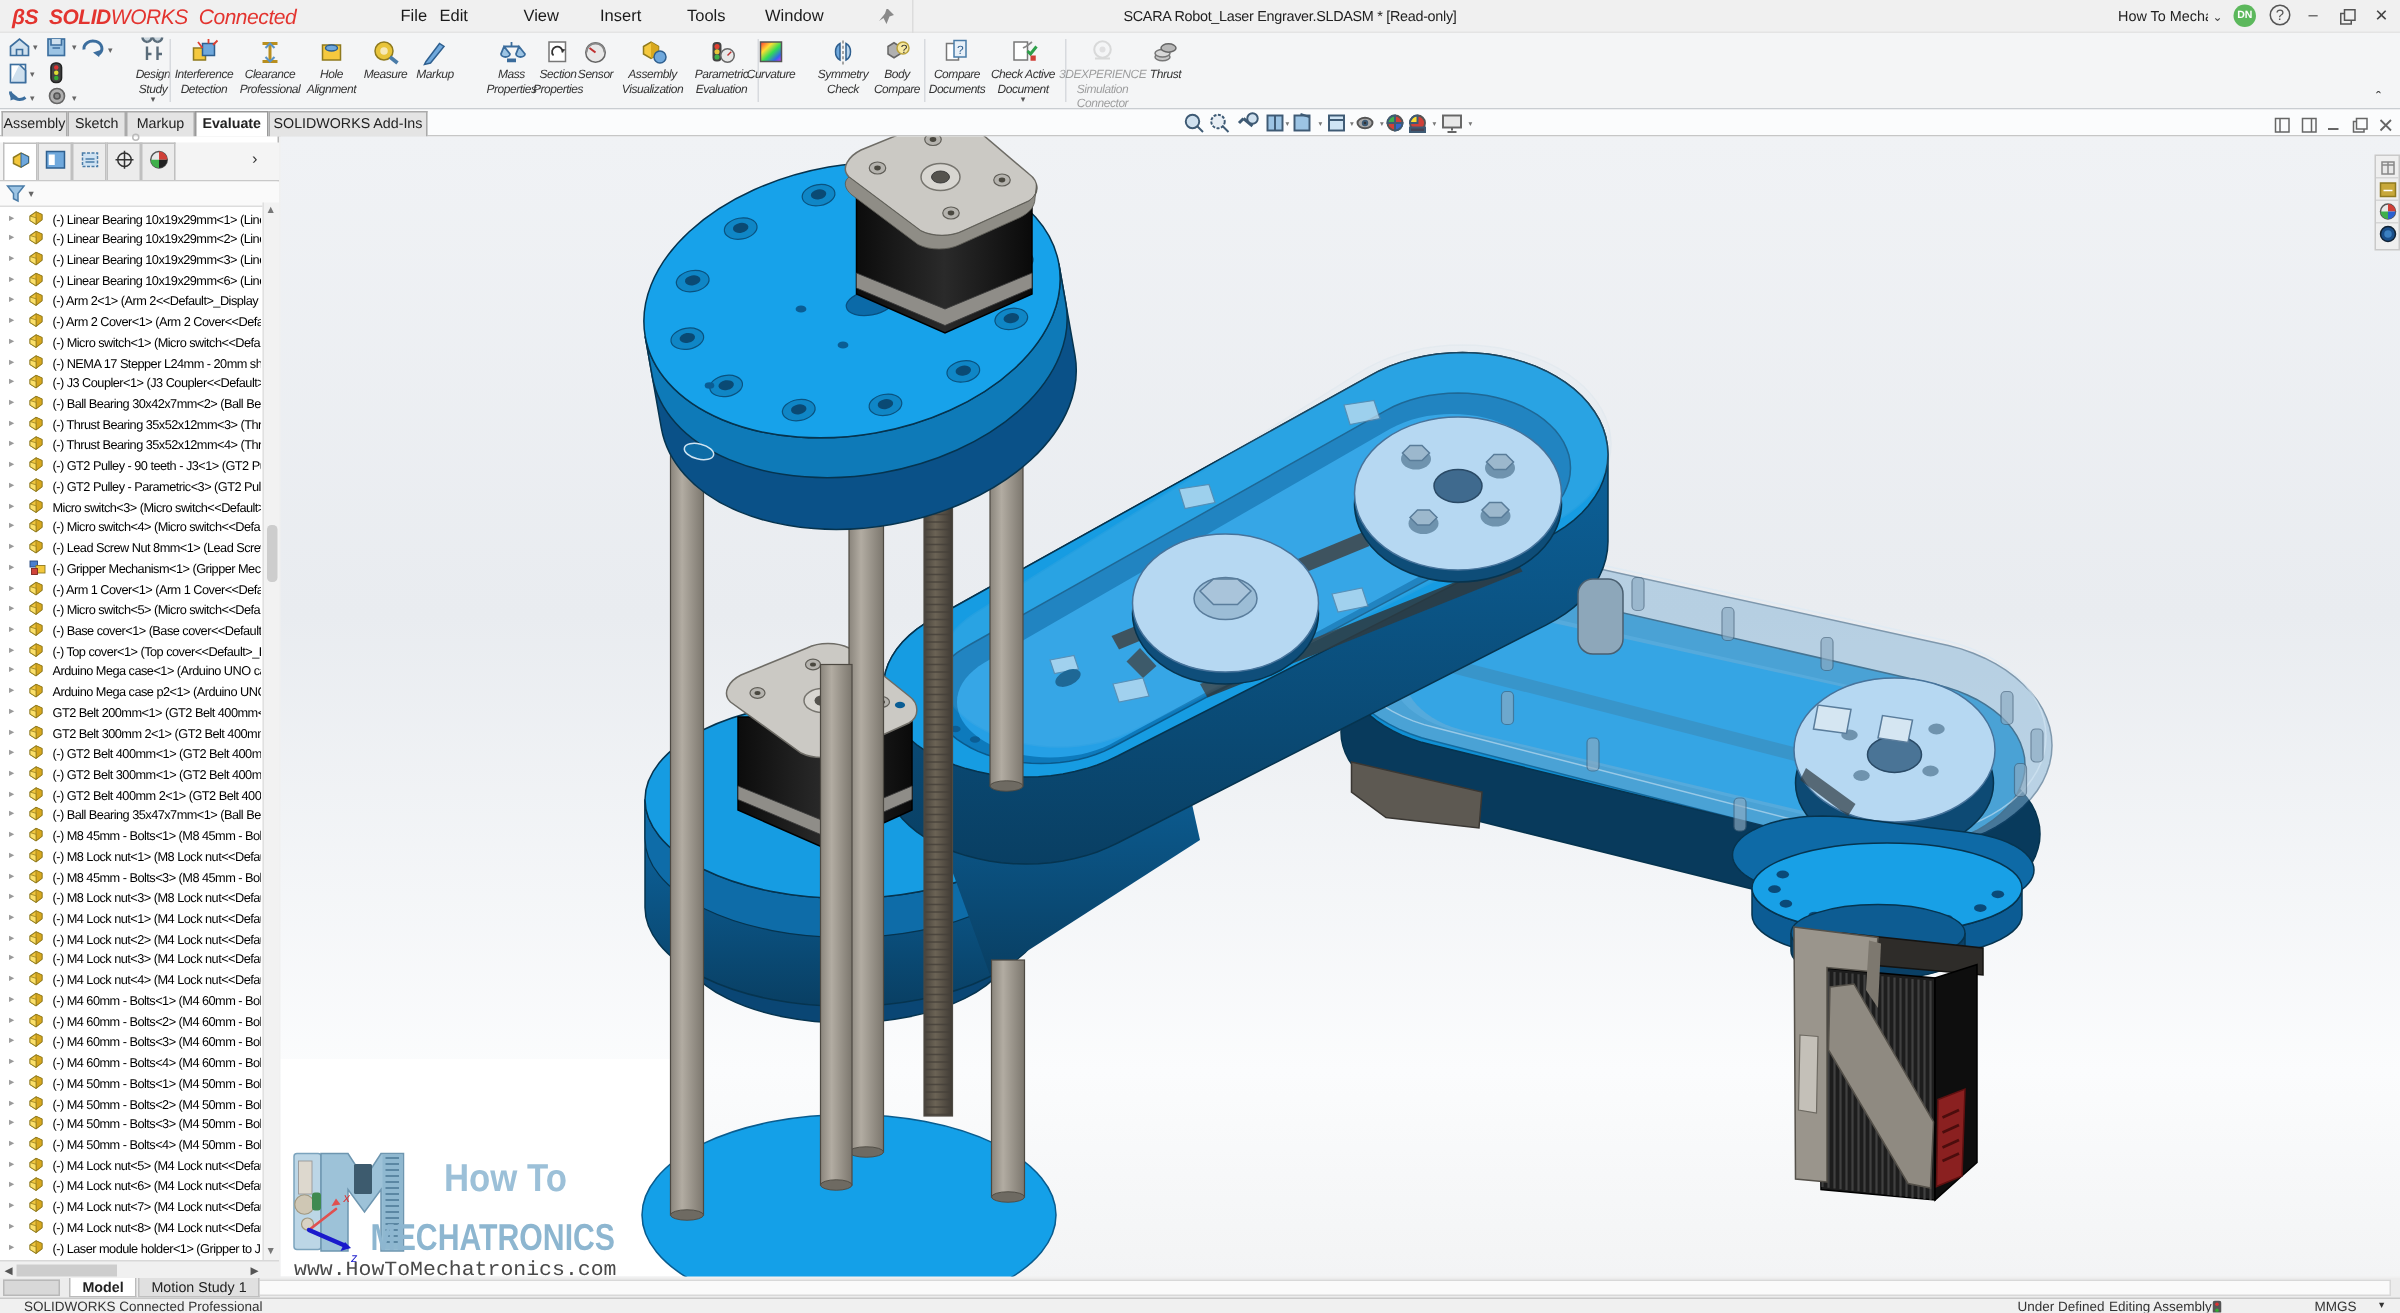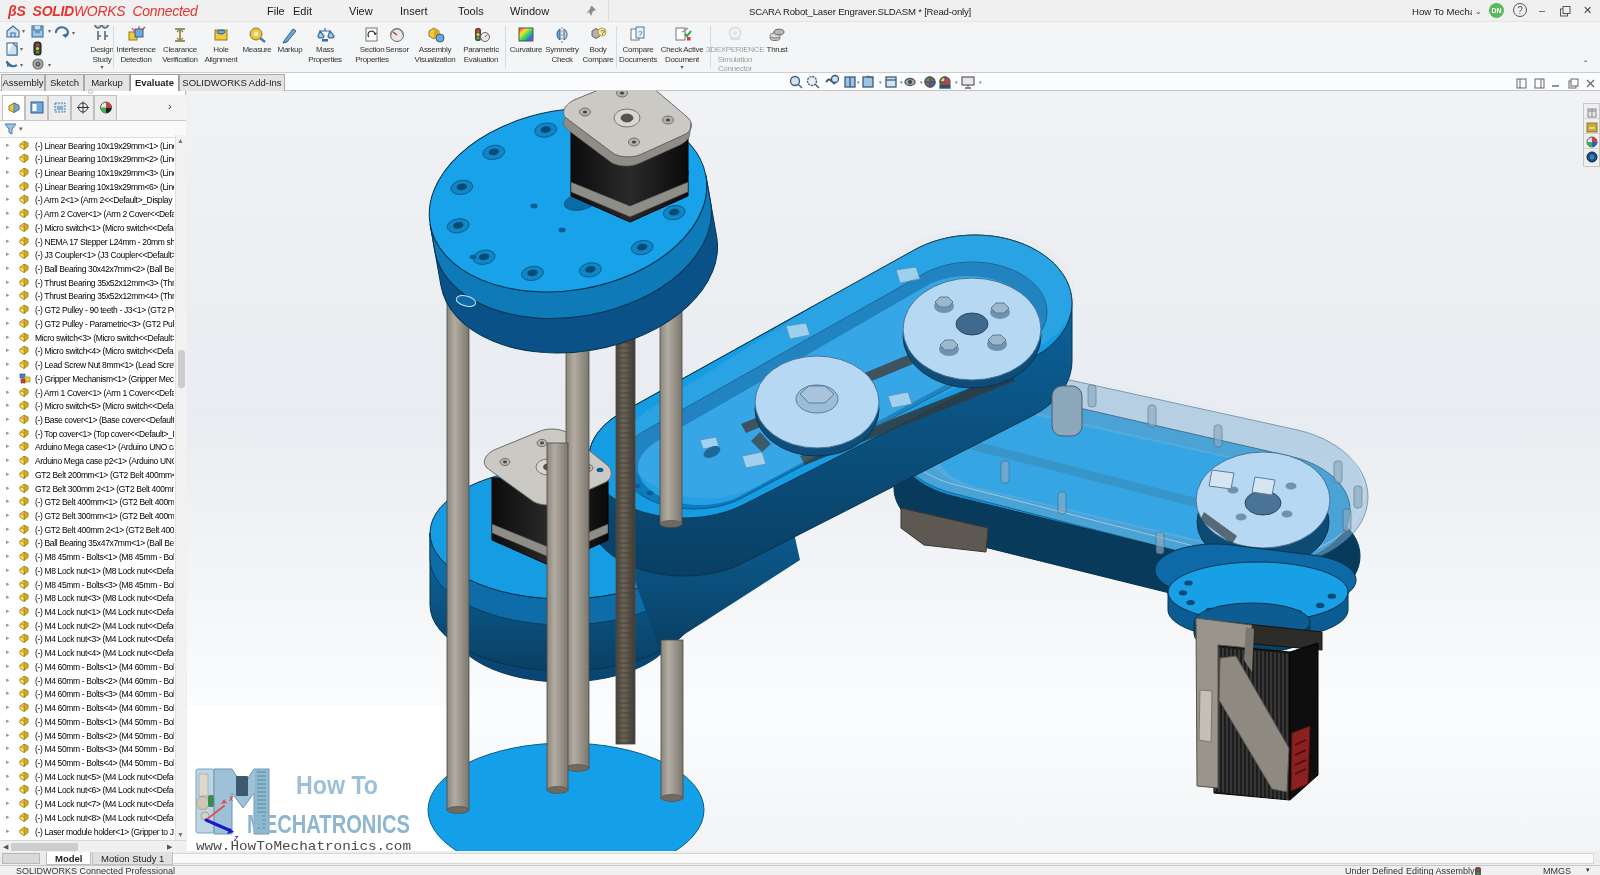--- a/index.html
+++ b/index.html
@@ -9,21 +9,21 @@
 #logo { left:8px; top:3px; font-size:14px; font-style:italic; font-weight:bold;
   color:#e3342f; letter-spacing:-0.3px; }
 .menu { top:5px; font-size:11px; color:#1a1a1a; }
 #ttext { left:700px; top:6px; width:320px; text-align:center; font-size:9.6px; color:#222; letter-spacing:-0.2px; }
 .tbtn { top:4px; font-size:11px; color:#444; }
 #ribbon { left:0; top:22px; width:1600px; height:51px; background:#f4f5f6;
   border-bottom:1px solid #c9cdd1; }
 .rsep { position:absolute; top:4px; width:1px; height:42px; background:#d7dade; }
 .ritem { position:absolute; top:3px; height:48px; text-align:center; }
 .rici { height:19px; }
-.rlab { font-size:8px; line-height:9.5px; color:#333; margin-top:1px; letter-spacing:-0.3px; }
+.rlab { font-size:8px; line-height:9.5px; color:#333; margin-top:1px; letter-spacing:-0.3px;font-style:italic; }
 .rdd { font-size:6px; color:#555; line-height:6px; }
 #tabs { left:0; top:73px; width:1600px; height:18px; background:#fbfcfd;
   border-bottom:1px solid #c6c6c6; }
 .tab { position:absolute; top:1px; height:17px; line-height:16px;
   font-size:9.5px; color:#222; background:#e4e4e4; border:1px solid #aaa; border-bottom:none;
   text-align:center; }
 .tab.active { background:#fff; font-weight:bold; border-color:#999; }
 #panel { left:0; top:91px; width:186px; height:749px; background:#fff;
   border-right:1px solid #b5b5b5; }
 #ptabs { position:absolute; left:0; top:4px; width:186px; height:26px; background:#f4f4f4;
@@ -143,21 +143,21 @@
         <div>Detection</div>
       </div>
     </div>
     <div class="ritem" style="left:158px;width:44px;opacity:1">
       <div class="rici"><svg width="20" height="19" viewBox="0 0 20 19">
           <path d="M5,4 h10 M5,16 h10 M10,4 v12" stroke="#b98f1e" stroke-width="2"></path>
           <path d="M7,7 l3,-3 l3,3 M7,13 l3,3 l3,-3" stroke="#5a94c8" stroke-width="1.4" fill="none"></path>
         </svg></div>
       <div class="rlab">
         <div>Clearance</div>
-        <div>Verification</div>
+        <div>Professional</div>
       </div>
     </div>
     <div class="ritem" style="left:201px;width:40px;opacity:1">
       <div class="rici"><svg width="20" height="19" viewBox="0 0 20 19">
           <rect x="4" y="5" width="12" height="10" fill="#f5c93e" stroke="#8f7a1e"></rect>
           <ellipse cx="10" cy="7" rx="4" ry="2" fill="#6fa8dc" stroke="#2e5f8f"></ellipse>
         </svg></div>
       <div class="rlab">
         <div>Hole</div>
         <div>Alignment</div>
@@ -174,21 +174,21 @@
       </div>
     </div>
     <div class="ritem" style="left:274px;width:32px;opacity:1">
       <div class="rici"><svg width="20" height="19" viewBox="0 0 20 19">
           <path d="M4,16 L13,4 l3,2 L7,17 l-4,1 Z" fill="#6fa8dc" stroke="#2e5f8f"></path>
         </svg></div>
       <div class="rlab">
         <div>Markup</div>
       </div>
     </div>
-    <div class="ritem" style="left:305px;width:40px;opacity:1">
+    <div class="ritem" style="left:321px;width:40px;opacity:1">
       <div class="rici"><svg width="20" height="19" viewBox="0 0 20 19">
           <path d="M10,3 v3 M5,6 h10 M5,6 l-2,5 a3,2 0 0 0 6,0 Z M15,6 l-2,5 a3,2 0 0 0 6,0 Z" stroke="#3a6c9c" stroke-width="1.2" fill="#9cc4e4"></path>
           <rect x="7" y="14" width="6" height="2.5" fill="#3a6c9c"></rect>
         </svg></div>
       <div class="rlab">
         <div>Mass</div>
         <div>Properties</div>
       </div>
     </div>
     <div class="ritem" style="left:352px;width:40px;opacity:1">
@@ -230,21 +230,21 @@
           <circle cx="7" cy="9.5" r="1.7" fill="#e8c43a"></circle>
           <circle cx="7" cy="13" r="1.7" fill="#3faf4a"></circle>
           <circle cx="14" cy="12" r="4.5" fill="#e8e8e8" stroke="#666"></circle>
           <path d="M14,12 l2.5,-2.5" stroke="#c03030"></path>
         </svg></div>
       <div class="rlab">
         <div>Parametric</div>
         <div>Evaluation</div>
       </div>
     </div>
-    <div class="ritem" style="left:506px;width:40px;opacity:1">
+    <div class="ritem" style="left:494px;width:40px;opacity:1">
       <div class="rici"><svg width="20" height="19" viewBox="0 0 20 19">
           <defs>
             <linearGradient id="rb" x1="0" y1="0" x2="1" y2="1">
               <stop offset="0" stop-color="#f33"></stop>
               <stop offset="0.3" stop-color="#fd3"></stop>
               <stop offset="0.55" stop-color="#3d5"></stop>
               <stop offset="0.8" stop-color="#36e"></stop>
               <stop offset="1" stop-color="#d3e"></stop>
             </linearGradient>
           </defs>

